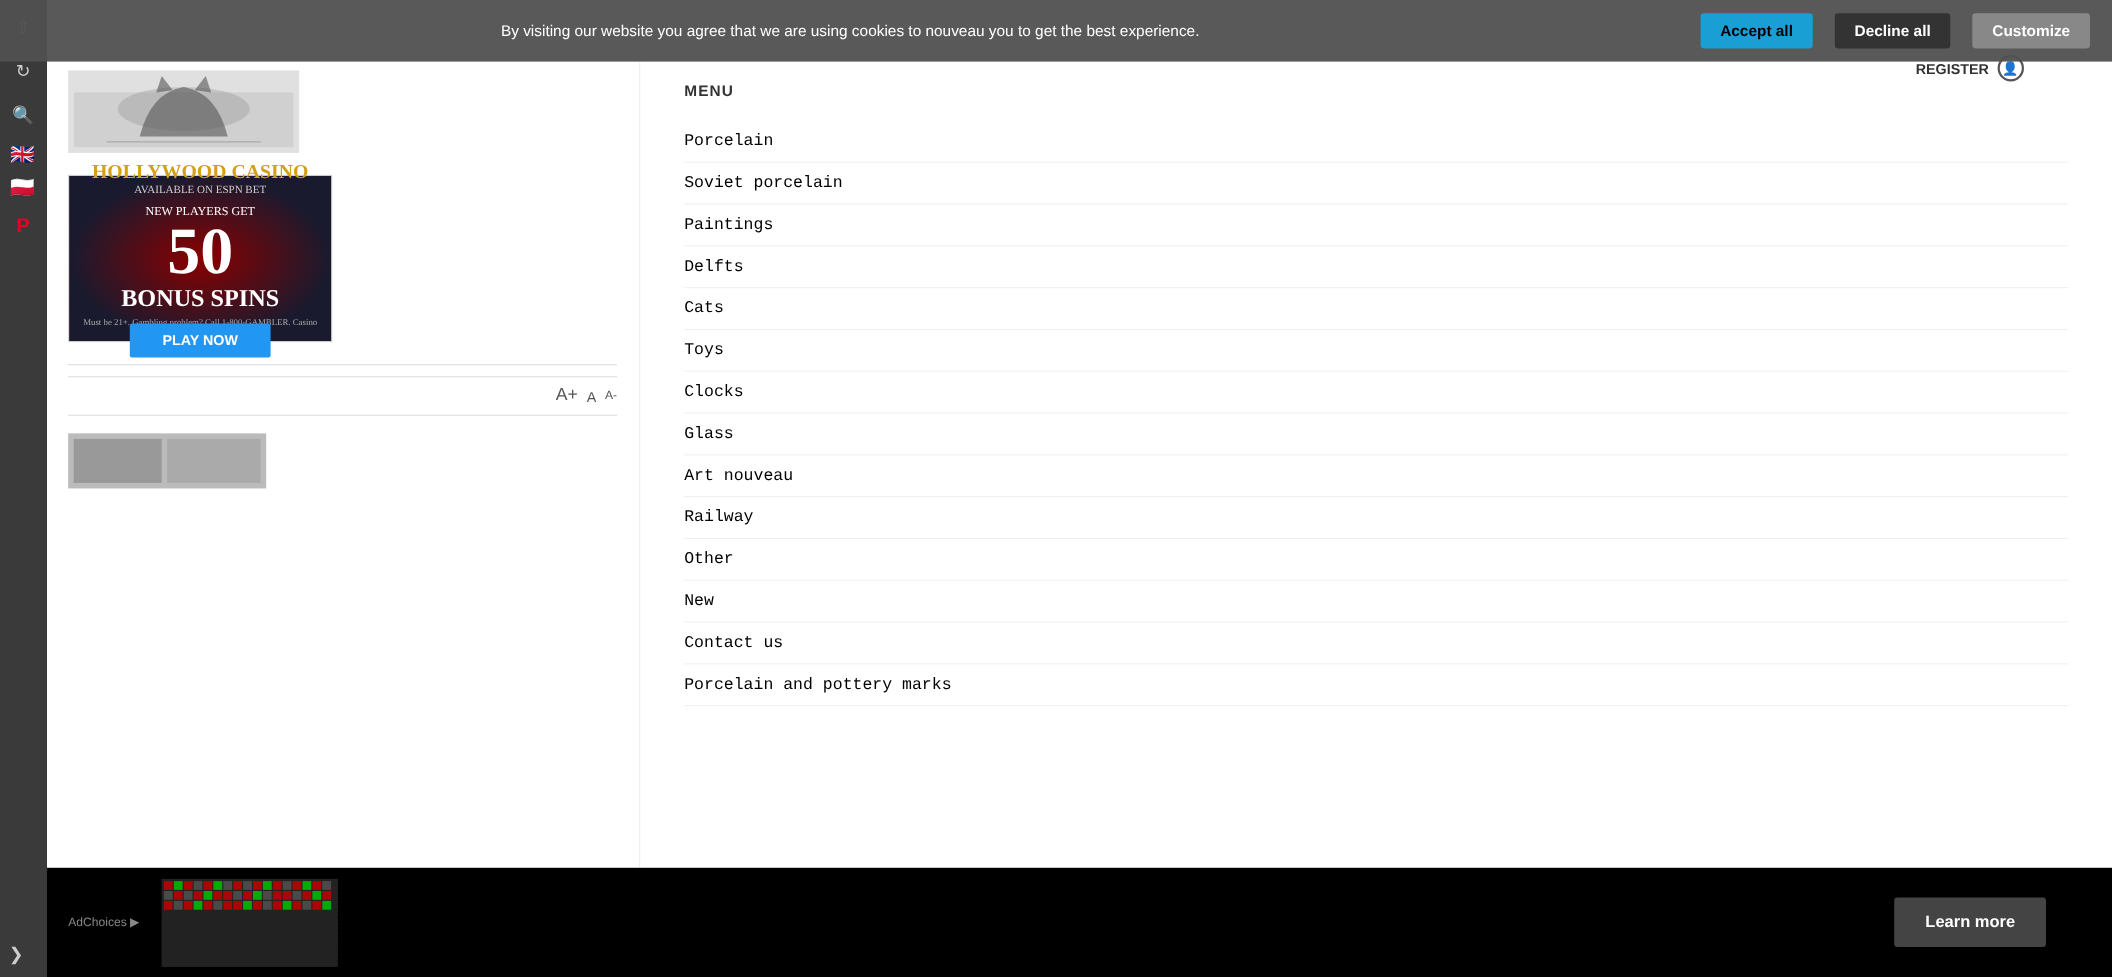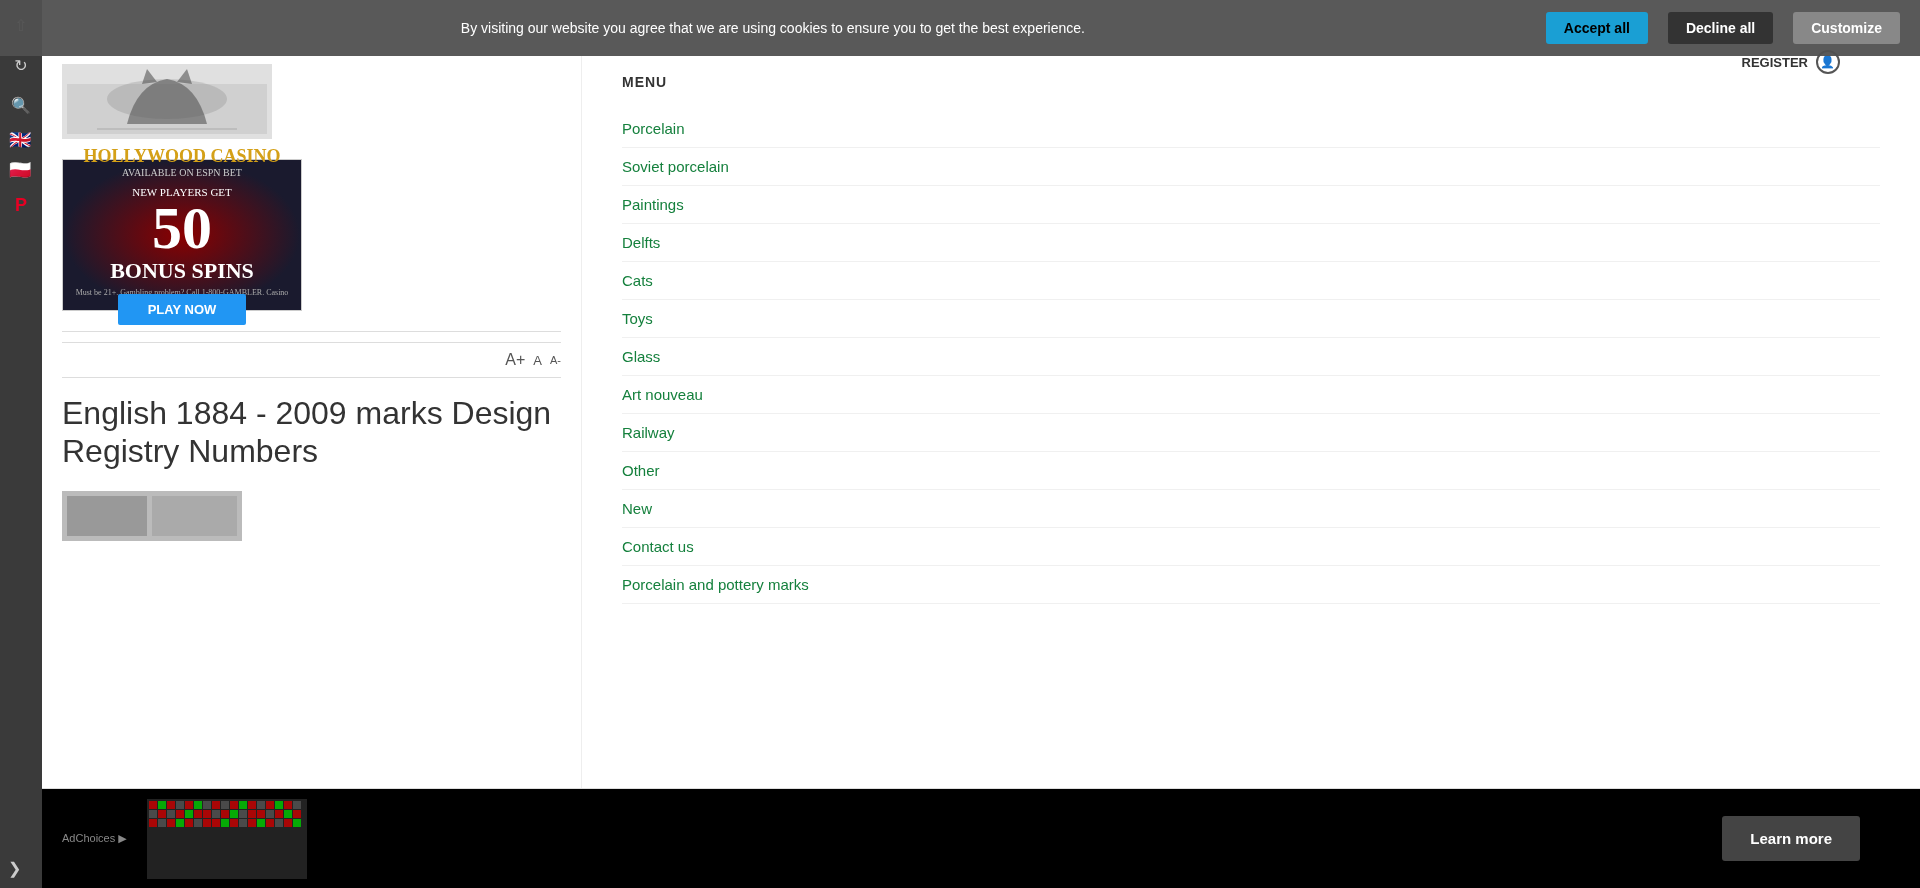--- a/index.html
+++ b/index.html
@@ -186,23 +186,24 @@
     }
     .menu-list {
       list-style: none;
       display: flex;
       flex-direction: column;
       gap: 0;
     }
     .menu-item {
       padding: 10px 0;
       font-size: 15px;
-      color: #15803d;
+      color: #000000;
       cursor: pointer;
       border-bottom: 1px solid #f0f0f0;
+      font-family: Liberation Mono, monospace;
     }
     .menu-item a {
       text-decoration: none;
       color: inherit;
     }
 
     
     .bottom-ad-bar {
       position: fixed;
       bottom: 0;
@@ -258,21 +259,21 @@
       align-items: flex-end;
       justify-content: center;
       padding-bottom: 5px;
       margin-bottom: 20px;
     }
   </style>
 </head>
 <body>
 
 <div class="cookie-banner">
-  <span class="cookie-banner-text">By visiting our website you agree that we are using cookies to ensure you to get the best experience.</span>
+  <span class="cookie-banner-text">By visiting our website you agree that we are using cookies to nouveau you to get the best experience.</span>
   <button class="cookie-btn btn-accept">Accept all</button>
   <button class="cookie-btn btn-decline">Decline all</button>
   <button class="cookie-btn btn-customize">Customize</button>
 </div>
 
 <div class="sidebar">
   <div class="sidebar-icon" title="Share">⇧</div>
   <div class="sidebar-icon" title="Refresh">↻</div>
   <div class="sidebar-icon" title="Search">🔍</div>
   <div class="sidebar-flag" title="English">🇬🇧</div>
@@ -320,40 +321,40 @@
       <div class="ad-fine-print">Must be 21+. Gambling problem? Call 1-800-GAMBLER. Casino only. Terms apply. See app for details.</div>
     </div>
 
     <div style="border-top:1px solid #ddd;margin:10px 0;"></div>
     <div class="font-size-controls">
       <button class="font-btn" style="font-size:16px;">A+</button>
       <button class="font-btn" style="font-size:13px;">A</button>
       <button class="font-btn" style="font-size:11px;">A-</button>
     </div>
 
-    <h1 class="article-heading">English 1884 - 2009 marks Design Registry Numbers</h1>
 
     <div class="article-img">
       <svg width="180" height="50" viewBox="0 0 180 50">
         <rect width="180" height="50" fill="#bbb"></rect>
         <rect x="5" y="5" width="80" height="40" fill="#999"></rect>
         <rect x="90" y="5" width="85" height="40" fill="#aaa"></rect>
       </svg>
     </div>
   </div>
 
   <div class="menu-col">
     <div class="menu-title">MENU</div>
     <ul class="menu-list" id="menu-list">
     <li class="menu-item"><a href="#">Porcelain</a></li>
         <li class="menu-item"><a href="#">Soviet porcelain</a></li>
         <li class="menu-item"><a href="#">Paintings</a></li>
         <li class="menu-item"><a href="#">Delfts</a></li>
         <li class="menu-item"><a href="#">Cats</a></li>
         <li class="menu-item"><a href="#">Toys</a></li>
+        <li class="menu-item"><a href="#">Clocks</a></li>
         <li class="menu-item"><a href="#">Glass</a></li>
         <li class="menu-item"><a href="#">Art nouveau</a></li>
         <li class="menu-item"><a href="#">Railway</a></li>
         <li class="menu-item"><a href="#">Other</a></li>
         <li class="menu-item"><a href="#">New</a></li>
         <li class="menu-item"><a href="#">Contact us</a></li>
         <li class="menu-item"><a href="#">Porcelain and pottery marks</a></li>
       </ul>
   </div>
 </div>

